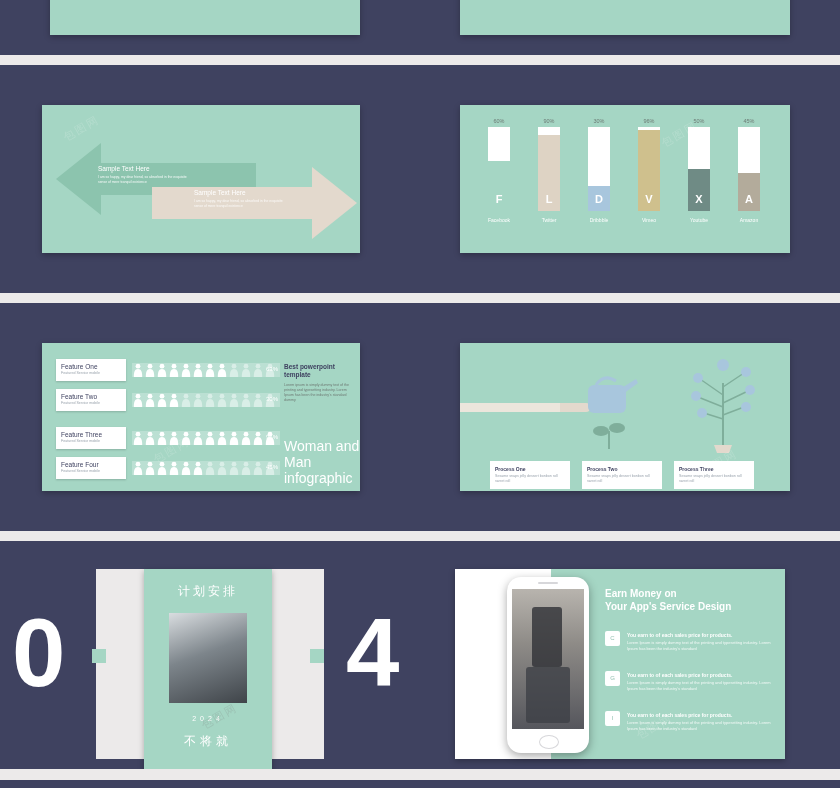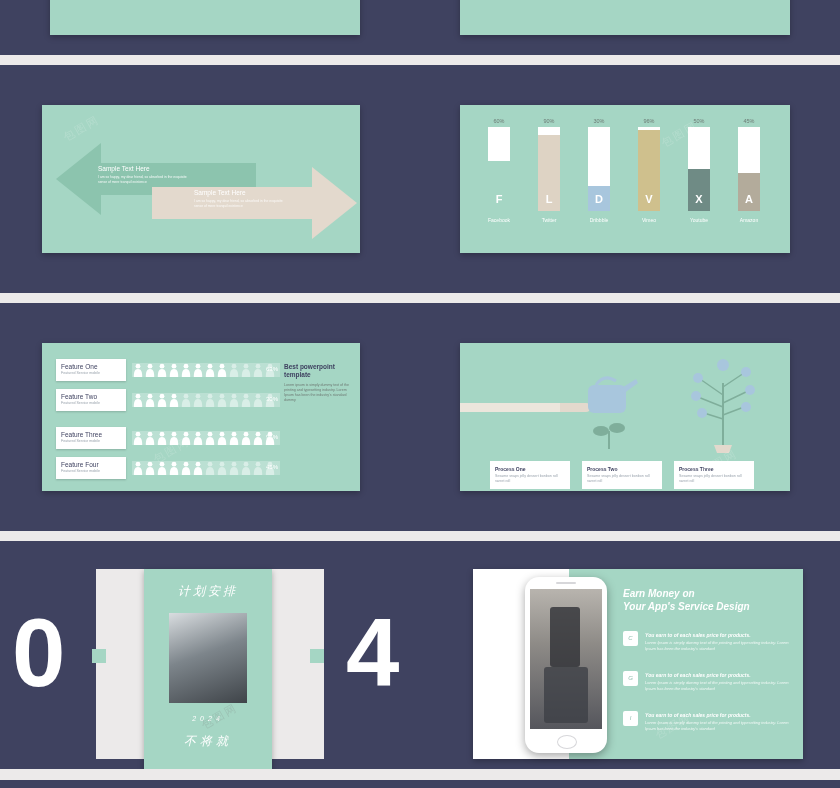--- a/index.html
+++ b/index.html
@@ -363,20 +363,21 @@
           <svg width="10" height="14" viewBox="0 0 10 14" style="position: absolute; left: 223px; top: 118px;">
             <circle cx="5" cy="3.2" r="2.4" fill="rgba(255,255,255,.45)"></circle>
             <path d="M5 6 C1.6 6 0.8 9 0.8 14 L9.2 14 C9.2 9 8.4 6 5 6 Z" fill="rgba(255,255,255,.45)"></path>
           </svg>
           <div class="pct" style="left: 210px; top: 121px; width: 26px;">45%</div>
         </div>
       <div style="position:absolute;left:242px;top:20px;width:72px;">
         <div style="font-size:6.5px;color:#3f4260;font-weight:bold;line-height:8px;">Best powerpoint template</div>
         <div style="font-size:3.6px;color:#6e7a74;line-height:5px;margin-top:4px;">Lorem ipsum is simply dummy text of the printing and typesetting industry. Lorem Ipsum has been the industry's standard dummy</div>
       </div>
+      <div style="position:absolute;left:242px;top:95px;width:76px;font-size:14px;line-height:16px;color:#ffffff;">Woman and Man infographic</div>
       <div class="wm" style="left:110px;top:100px;">包图网</div>
     </div>
   </div>
 
   <div class="slidecell" style="left:420px;top:303px;width:420px;height:228px;">
     <div class="slide" style="left:40px;top:40px;width:330px;height:148px;">
 
       <div style="position:absolute;left:0;top:60px;width:112px;height:9px;background:#ece6dc;"></div>
       <div style="position:absolute;left:100px;top:60px;width:30px;height:9px;background:#e3d9cd;border-radius:0 4px 4px 0;"></div>
 
@@ -425,33 +426,33 @@
   <div class="lightgap" style="left:0;top:531px;width:840px;height:10px;"></div>
 
   <div class="slidecell" style="left:0;top:541px;width:420px;height:228px;">
     <div style="position:absolute;left:0;top:28px;width:420px;height:190px;background:#eceaea;"></div>
     <div style="position:absolute;left:0;top:28px;width:96px;height:190px;background:#3f4260;">
       <div class="bignum" style="left:12px;top:36px;">0</div>
     </div>
     <div style="position:absolute;left:324px;top:28px;width:96px;height:190px;background:#3f4260;">
       <div class="bignum" style="left:22px;top:36px;">4</div>
     </div>
-    <div class="slide" style="left:144px;top:28px;width:128px;height:207px;font-style:italic;">
+    <div class="slide" style="left:144px;top:28px;width:128px;height:207px;">
       <div class="cn" style="top:14px;font-size:12px;letter-spacing:3px;">计划安排</div>
       <div style="position:absolute;left:25px;top:44px;width:78px;height:90px;background:linear-gradient(160deg,#d9dde0,#7d858b 45%,#3f4449);"></div>
       <div class="cn" style="top:146px;font-size:7px;letter-spacing:4px;">2024</div>
       <div class="cn" style="top:164px;font-size:12px;letter-spacing:4px;">不将就</div>
     </div>
     <div style="position:absolute;left:92px;top:108px;width:14px;height:14px;background:#a5d6c4;"></div>
     <div style="position:absolute;left:310px;top:108px;width:14px;height:14px;background:#a5d6c4;"></div>
     <div class="wm2" style="left:200px;top:168px;">包图网</div>
   </div>
 
   <div class="slidecell" style="left:420px;top:541px;width:420px;height:228px;">
-    <div class="slide" style="left:53px;top:28px;width:330px;height:190px;font-style:italic;">
+    <div class="slide" style="left:35px;top:28px;width:330px;height:190px;">
       <div style="position:absolute;left:0;top:0;width:96px;height:190px;background:#ffffff;"></div>
       <div class="phone" style="left:52px;top:8px;width:82px;height:176px;">
         <div style="position:absolute;left:31px;top:5px;width:20px;height:2px;background:#d7d7da;border-radius:1px;"></div>
         <div class="pscreen" style="left:5px;top:12px;width:72px;height:140px;">
           <div style="position:absolute;left:0;top:0;width:72px;height:140px;background:linear-gradient(180deg,#b8b4ae 0%,#8d8a86 40%,#55565c 100%);"></div>
           <div style="position:absolute;left:20px;top:18px;width:30px;height:60px;background:#2f3136;border-radius:3px;opacity:.8;"></div>
           <div style="position:absolute;left:14px;top:78px;width:44px;height:56px;background:#3d4046;border-radius:3px;opacity:.8;"></div>
         </div>
         <div style="position:absolute;left:32px;top:158px;width:18px;height:12px;border:1.4px solid #d7d7da;border-radius:50%;"></div>
       </div>

